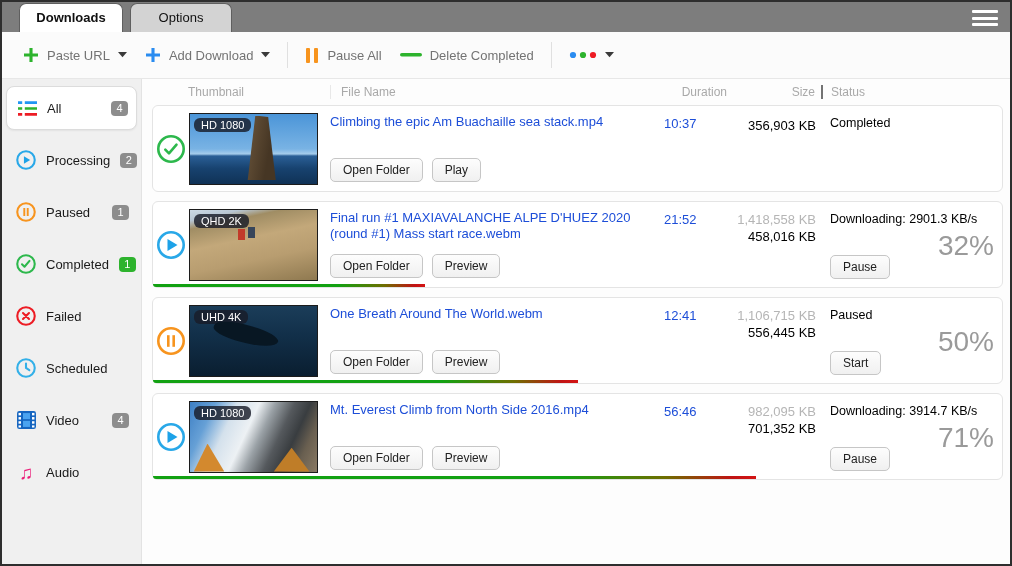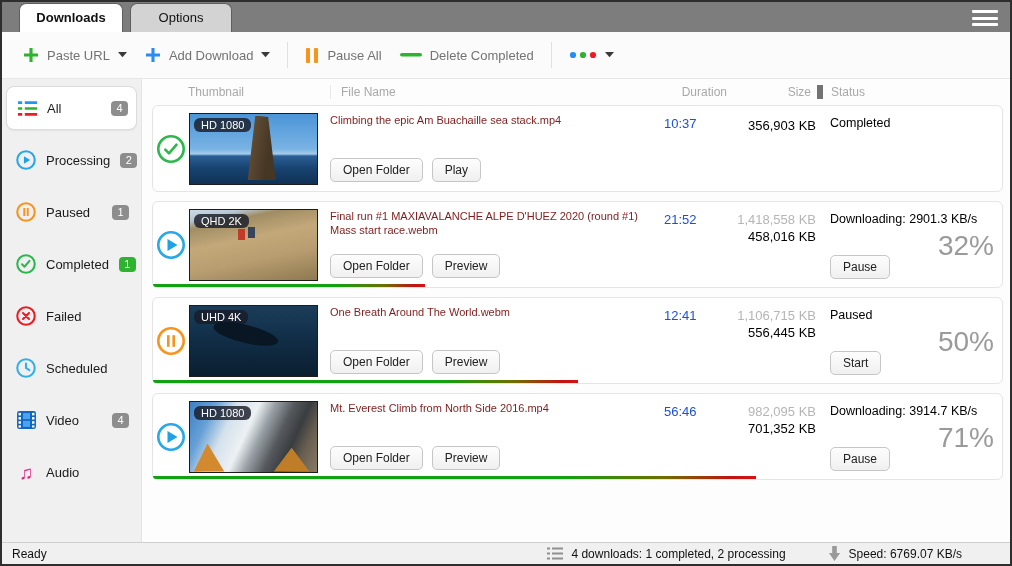--- a/index.html
+++ b/index.html
@@ -34,30 +34,30 @@
   .music-glyph { font-size:19px; color:#ea1e79; line-height:1; }
 
   
   .content { flex:1; background:#fdfdfd; display:flex; flex-direction:column; padding:0 7px 0 10px; min-width:0; }
   .table-header { display:flex; align-items:center; height:26px; color:#a9a9a9; font-size:12px; flex:0 0 auto; }
   .th { white-space:nowrap; }
   .th-state { width:36px; }
   .th-thumb { width:143px; border-right:1px solid #e8e8e8; }
   .th-name { flex:1; padding-left:10px; }
   .th-dur { width:62px; text-align:right; border-right:none; }
-  .th-size { width:96px; text-align:right; padding-right:6px; border-right:6px solid #737373; }
+  .th-size { width:96px; text-align:right; padding-right:6px; border-right:2px solid #737373; }
   .th-status { width:180px; padding-left:8px; }
 
   .rows { flex:1; overflow:hidden; }
   .row { position:relative; display:flex; align-items:stretch; height:87px; margin-bottom:9px; background:#fff; border:1px solid #e4e4e4; border-radius:6px; }
   .row-state { width:36px; display:flex; align-items:center; justify-content:center; flex:0 0 auto; }
   .thumb { position:relative; width:129px; height:72px; align-self:center; border:1px solid #1c1c1c; flex:0 0 auto; overflow:hidden; cursor:pointer; }
   .q-badge { position:absolute; top:4px; left:4px; background:rgba(24,28,40,.82); color:#fff; font-size:11px; padding:1px 7px; border-radius:6px; }
   .row-main { flex:1; min-width:0; padding:8px 8px 9px 12px; display:flex; flex-direction:column; justify-content:space-between; }
-  .fname { font-size:11px; color:#7f1d1d; line-height:1.25; }
+  .fname { font-size:13px; color:#1d4ed8; line-height:1.25; }
   .row-btns { display:flex; gap:9px; }
   .btn { font-size:12px; color:#222; background:linear-gradient(#fdfdfd,#f0f0f0); border:1px solid #c6c6c6; border-radius:5px; padding:4px 12px; cursor:pointer; white-space:nowrap; }
   .col-dur { width:62px; text-align:left; padding-top:10px; font-size:13px; color:#1d4ed8; flex:0 0 auto; }
   .col-size { width:96px; text-align:right; padding-top:10px; padding-right:6px; font-size:13px; flex:0 0 auto; }
   .col-size .total { color:#b5b5b5; display:block; }
   .col-size .current { color:#000; display:block; margin-top:2px; }
   .col-status { width:180px; position:relative; padding:10px 8px 8px 8px; font-size:12.5px; color:#000; flex:0 0 auto; }
   .percent { position:absolute; right:8px; top:28px; font-size:28px; color:#9a9a9a; }
   .action { position:absolute; left:8px; bottom:8px; }
   .progress { position:absolute; left:0; bottom:0; height:3px; border-radius:0 0 0 6px;
@@ -357,31 +357,14 @@
             <span class="percent">71%</span>
             <button class="btn action">Pause</button>
           </div>
           <div class="progress" style="width: 71%;"></div>
         </div>
 
       </div>
     </div>
   </div>
 
-  <div class="statusbar">
-    <span class="sb-left">Ready</span>
-    <span class="sb-center">
-      <svg width="16" height="13" viewBox="0 0 16 13">
-          <path d="M0 1.5h3M5 1.5h11" stroke="#8f8f8f" stroke-width="2.1"></path>
-          <path d="M0 6.5h3M5 6.5h11" stroke="#8f8f8f" stroke-width="2.1"></path>
-          <path d="M0 11.5h3M5 11.5h11" stroke="#8f8f8f" stroke-width="2.1"></path>
-        </svg>
-      <span>4 downloads: 1 completed, 2 processing</span>
-    </span>
-    <span class="sb-right">
-      <svg width="13" height="15" viewBox="0 0 14 16">
-          <path d="M4.5 0h5v7.5H13L7 16 1 7.5h3.5z" fill="#9a9a9a"></path>
-        </svg>
-      <span>Speed: 6769.07 KB/s</span>
-    </span>
-  </div>
 
 </div>
 
 </body></html>

